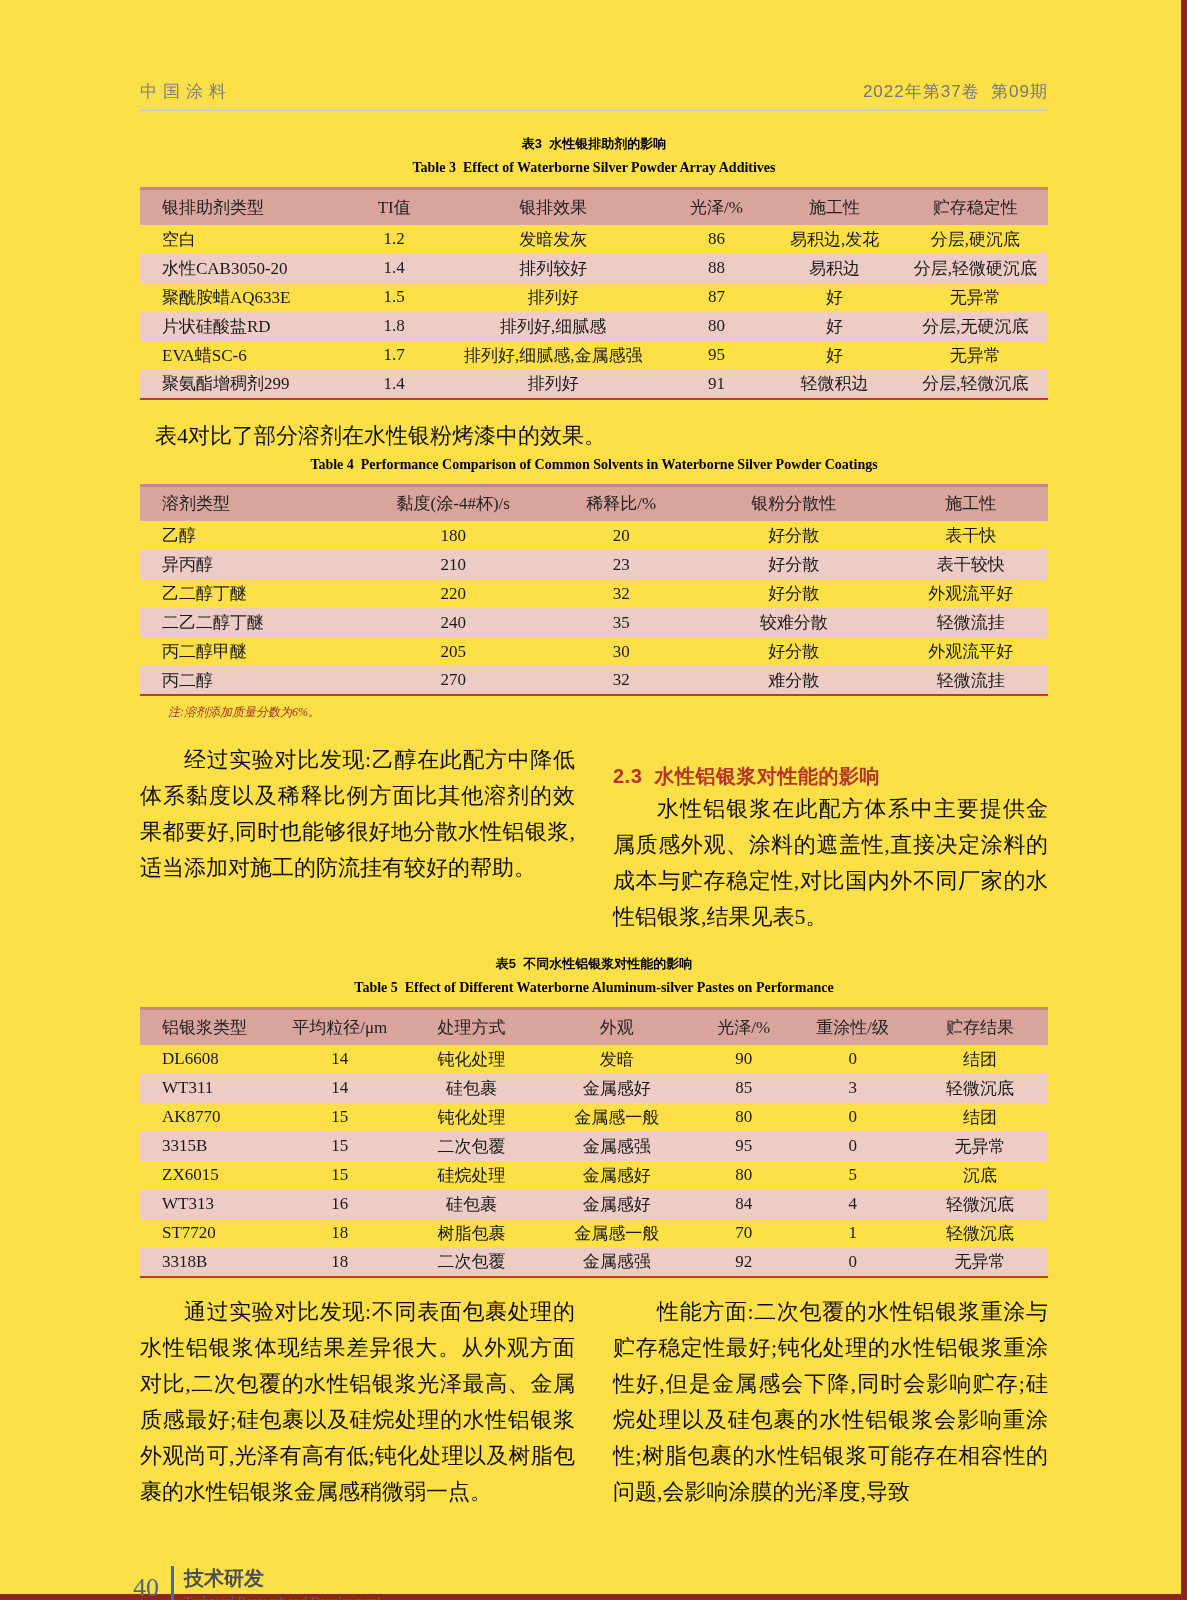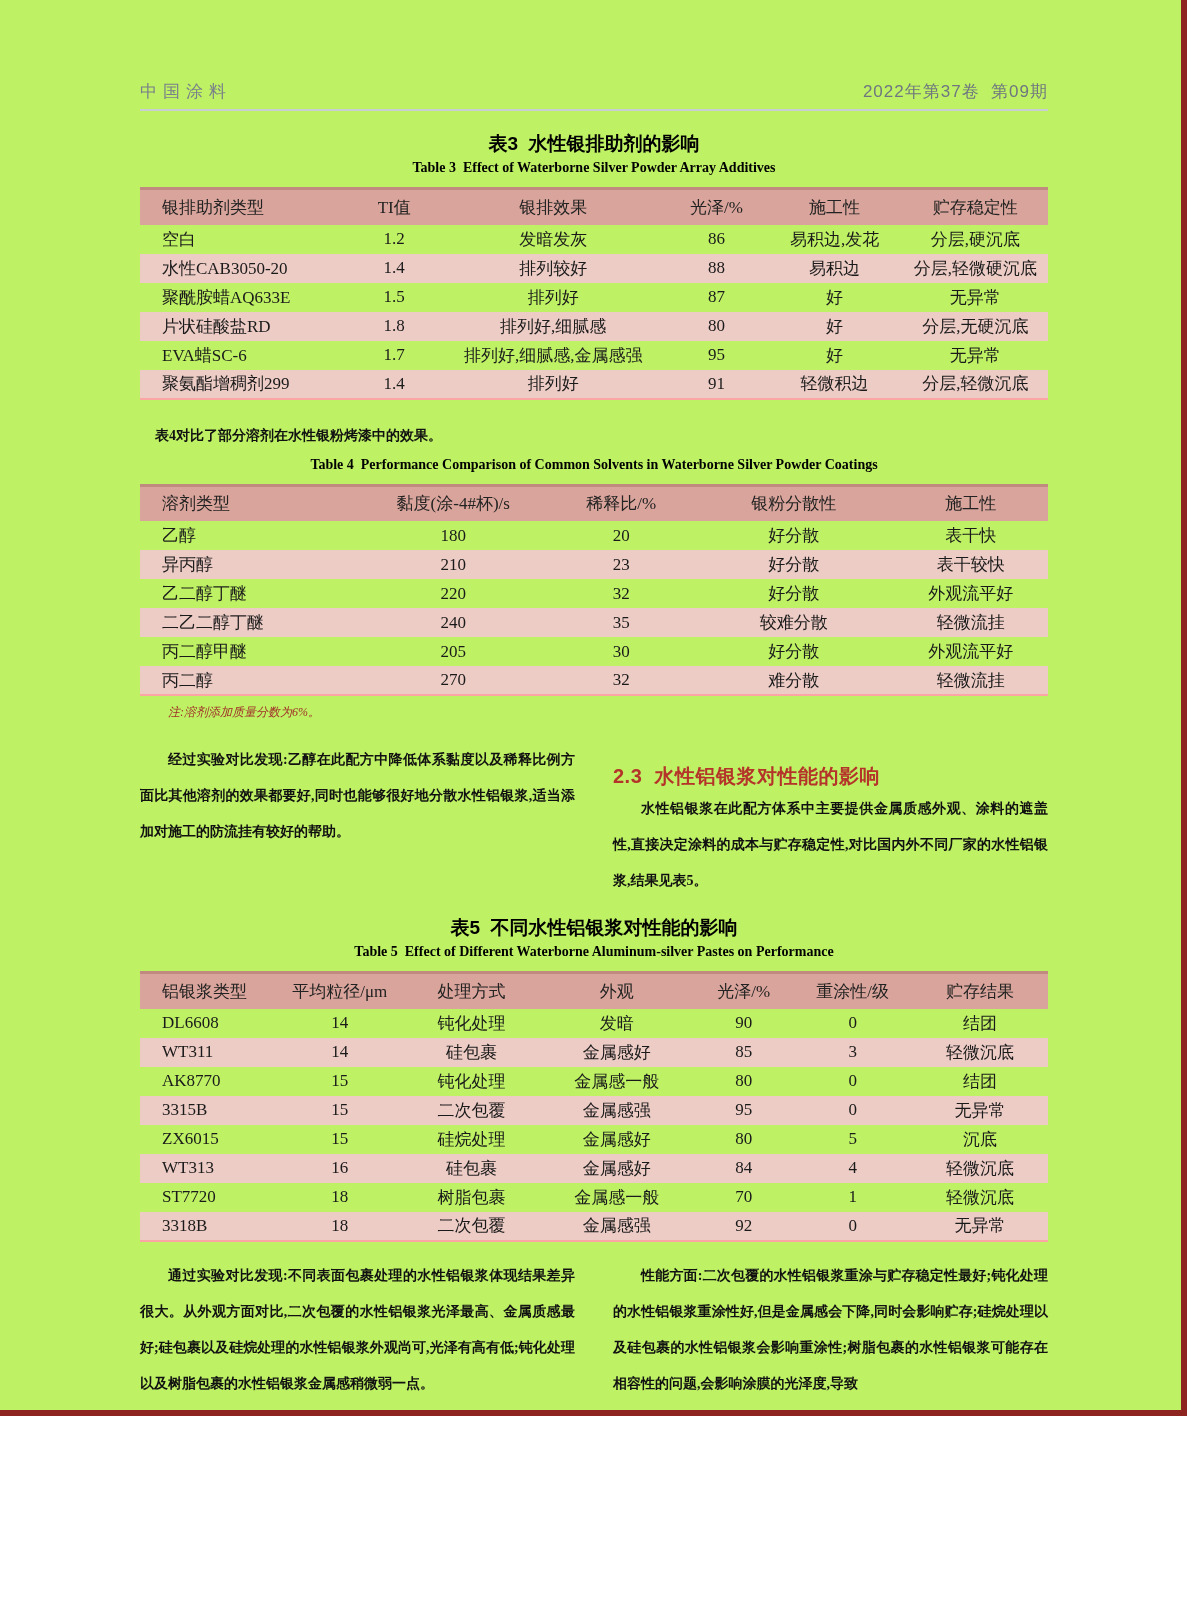--- a/index.html
+++ b/index.html
@@ -1,54 +1,54 @@
 <!DOCTYPE html>
 <html><head>
 <meta charset="utf-8">
 <style>
   * { margin:0; padding:0; box-sizing:border-box; }
   html,body { background:#ffffff; }
   .page {
-    position:relative; width:1187px; height:1416px; background:#bef264;
+    position:relative; width:1187px; height:1600px; background:#fde047;
     overflow:hidden; font-family:"Liberation Serif","DejaVu Serif",serif; color:#111;
   }
   .edge-right { position:absolute; top:0; right:0; width:6px; height:1600px; background:#8e2420; }
   .edge-bottom { position:absolute; left:0; bottom:0; width:1187px; height:6px; background:#8e2420; }
 
   .content { margin-left:140px; width:908px; }
 
   .page-header {
     display:flex; justify-content:space-between; align-items:baseline;
     padding-top:80px; font-size:17px; color:#79808a;
     font-family:"Liberation Sans","DejaVu Sans",sans-serif;
   }
   .journal { letter-spacing:6px; }
   .issue { letter-spacing:1px; color:#6f7680; }
   .header-rule { border-bottom:2px solid #c9ced4; margin-top:6px; }
 
   .cap-zh {
     text-align:center; font-family:"Liberation Sans","DejaVu Sans",sans-serif;
-    font-weight:bold; font-size:19px; line-height:26px; color:#000;
+    font-weight:bold; font-size:13px; line-height:26px; color:#000;
   }
   .cap-en {
     text-align:center; font-weight:bold; font-size:14px; line-height:22px; color:#000;
     font-family:"Liberation Serif","DejaVu Serif",serif;
   }
   .mt-cap { margin-top:16px; }
   .first-cap { margin-top:20px; }
 
   table { border-collapse:collapse; width:100%; table-layout:fixed; margin-top:8px;
-          border-bottom:2px solid #fca5a5; font-size:17px; }
+          border-bottom:2px solid #c2410c; font-size:17px; }
   thead th { background:#d9a49b; font-weight:normal; height:36px; text-align:center;
              border-top:3px solid #c08a81; color:#222; }
   tbody td { height:29px; text-align:center; color:#1a1a1a; }
   tbody tr.alt { background:#edccc6; }
   th:first-child, td:first-child { text-align:left; padding-left:22px; }
 
-  .para { font-size:14px; line-height:36px; text-align:justify; color:#111;font-weight:bold; }
+  .para { font-size:22px; line-height:36px; text-align:justify; color:#111; }
   .intro { margin-top:18px; text-indent:15px; }
   .note { margin-top:4px; font-size:12px; line-height:24px; color:#a03028;
           font-style:italic; padding-left:28px; }
 
   .cols { display:flex; gap:38px; margin-top:18px; }
   .col { flex:1; min-width:0; }
   .indent2 { text-indent:2em; }
   .sec-head {
     font-family:"Liberation Sans","DejaVu Sans",sans-serif; font-weight:bold;
     font-size:20px; line-height:30px; color:#b5342a; letter-spacing:0.5px;margin-top:19px;

